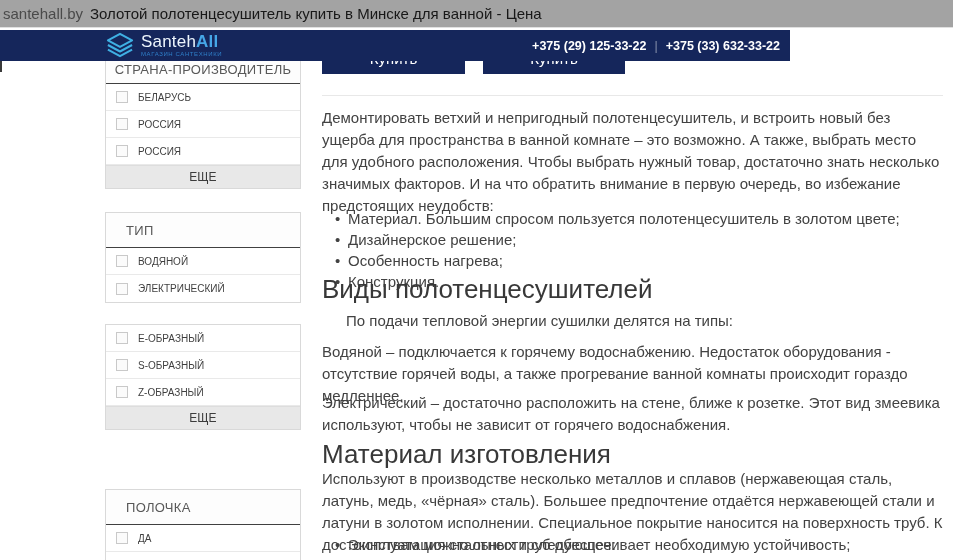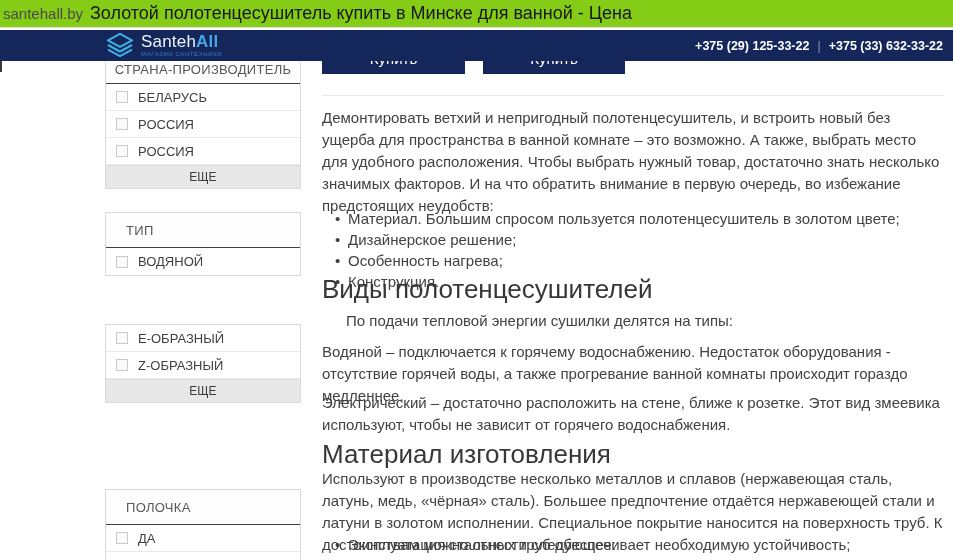--- a/index.html
+++ b/index.html
@@ -1,27 +1,27 @@
 <!DOCTYPE html>
 <html><head>
 <meta charset="utf-8">
 <style>
   * { margin:0; padding:0; box-sizing:border-box; }
   html,body { width:953px; height:560px; overflow:hidden; background:#fff;
               font-family:"Liberation Sans","DejaVu Sans",sans-serif; }
   #stage { position:relative; width:953px; height:560px; overflow:hidden; background:#fff; }
 
   
-  .titlebar { position:absolute; top:0; left:0; width:953px; height:28px; background:#84cc16;
+  .titlebar { position:absolute; top:0; left:0; width:953px; height:28px; background:#a3a3a3;
               border-bottom:1px solid #e0e0e0; display:flex; align-items:center; z-index:30; }
   .site { position:absolute; left:3px; font-size:15px; color:#4a4a4a; }
-  .ptitle { position:absolute; left:90px; font-size:18px; color:#181818; }
+  .ptitle { position:absolute; left:90px; font-size:15px; color:#181818; }
 
   
-  .header { position:absolute; top:30px; left:0; width:953px; height:31px; background:#15265b; z-index:20; }
+  .header { position:absolute; top:30px; left:0; width:790px; height:31px; background:#15265b; z-index:20; }
   .logo { position:absolute; left:105px; top:2px; display:flex; align-items:center; cursor:pointer; }
   .logo svg { display:block; margin-right:6px; }
   .logo-lines { line-height:1; }
   .logo-name { font-size:17px; letter-spacing:.2px; }
   .logo-main { color:#eef6fd; }
   .logo-accent { color:#46a7e8; font-weight:bold; }
   .logo-tag { font-size:6px; color:#2f7fc9; letter-spacing:.6px; margin-top:1px; }
   .phones { position:absolute; right:10px; top:0; height:31px; display:flex; align-items:center;
             color:#fff; font-size:12.5px; font-weight:bold; }
   .phone { cursor:pointer; }
@@ -34,21 +34,21 @@
            border:1px solid #d9d9d9; z-index:4; }
   .panel-h { height:35px; display:flex; align-items:center; padding:0 0 0 20px;
              font-size:13px; color:#585858; letter-spacing:.3px; background:#fdfdfd;
              border-bottom:1px solid #404040; }
   .panel-h.centered { justify-content:center; padding:0 4px; height:28px; }
   .f-row { height:27px; display:flex; align-items:center; padding:0 8px 0 10px;
            border-bottom:1px solid #e9e9e9; cursor:pointer; }
   .f-row:last-child { border-bottom:none; }
   .cb { width:12px; height:12px; border:1px solid #c9c9c9; background:#fbfbfb;
         margin-right:10px; flex:0 0 auto; }
-  .f-label { font-size:13px; color:#3f3f3f; white-space:nowrap; }
+  .f-label { font-size:10px; color:#3f3f3f; white-space:nowrap; }
   .more { height:23px; display:flex; align-items:center; justify-content:center;
           background:#e8e8e8; font-size:12px; color:#3c3c3c; cursor:pointer;
           border-top:1px solid #ddd; }
   #panel-country { top:55px; }
   #panel-type    { top:212px; }
   #panel-shape   { top:324px; }
   #panel-shelf   { top:489px; height:93px; }
   .row-empty { height:30px; border-bottom:none; }
 
   
@@ -125,26 +125,34 @@
     </div>
     <div class="more">ЕЩЕ</div>
   </div>
 
   <div class="panel" id="panel-type">
     <div class="panel-h">ТИП</div>
     <div class="f-row">
       <span class="cb"></span>
       <span class="f-label">ВОДЯНОЙ</span>
     </div>
+    <div class="f-row">
+      <span class="cb"></span>
+      <span class="f-label">ЭЛЕКТРИЧЕСКИЙ</span>
+    </div>
   </div>
 
   <div class="panel" id="panel-shape">
     <div class="f-row">
       <span class="cb"></span>
       <span class="f-label">Е-ОБРАЗНЫЙ</span>
+    </div>
+    <div class="f-row">
+      <span class="cb"></span>
+      <span class="f-label">S-ОБРАЗНЫЙ</span>
     </div>
     <div class="f-row">
       <span class="cb"></span>
       <span class="f-label">Z-ОБРАЗНЫЙ</span>
     </div>
     <div class="more">ЕЩЕ</div>
   </div>
 
   <div class="panel" id="panel-shelf">
     <div class="panel-h">ПОЛОЧКА</div>

